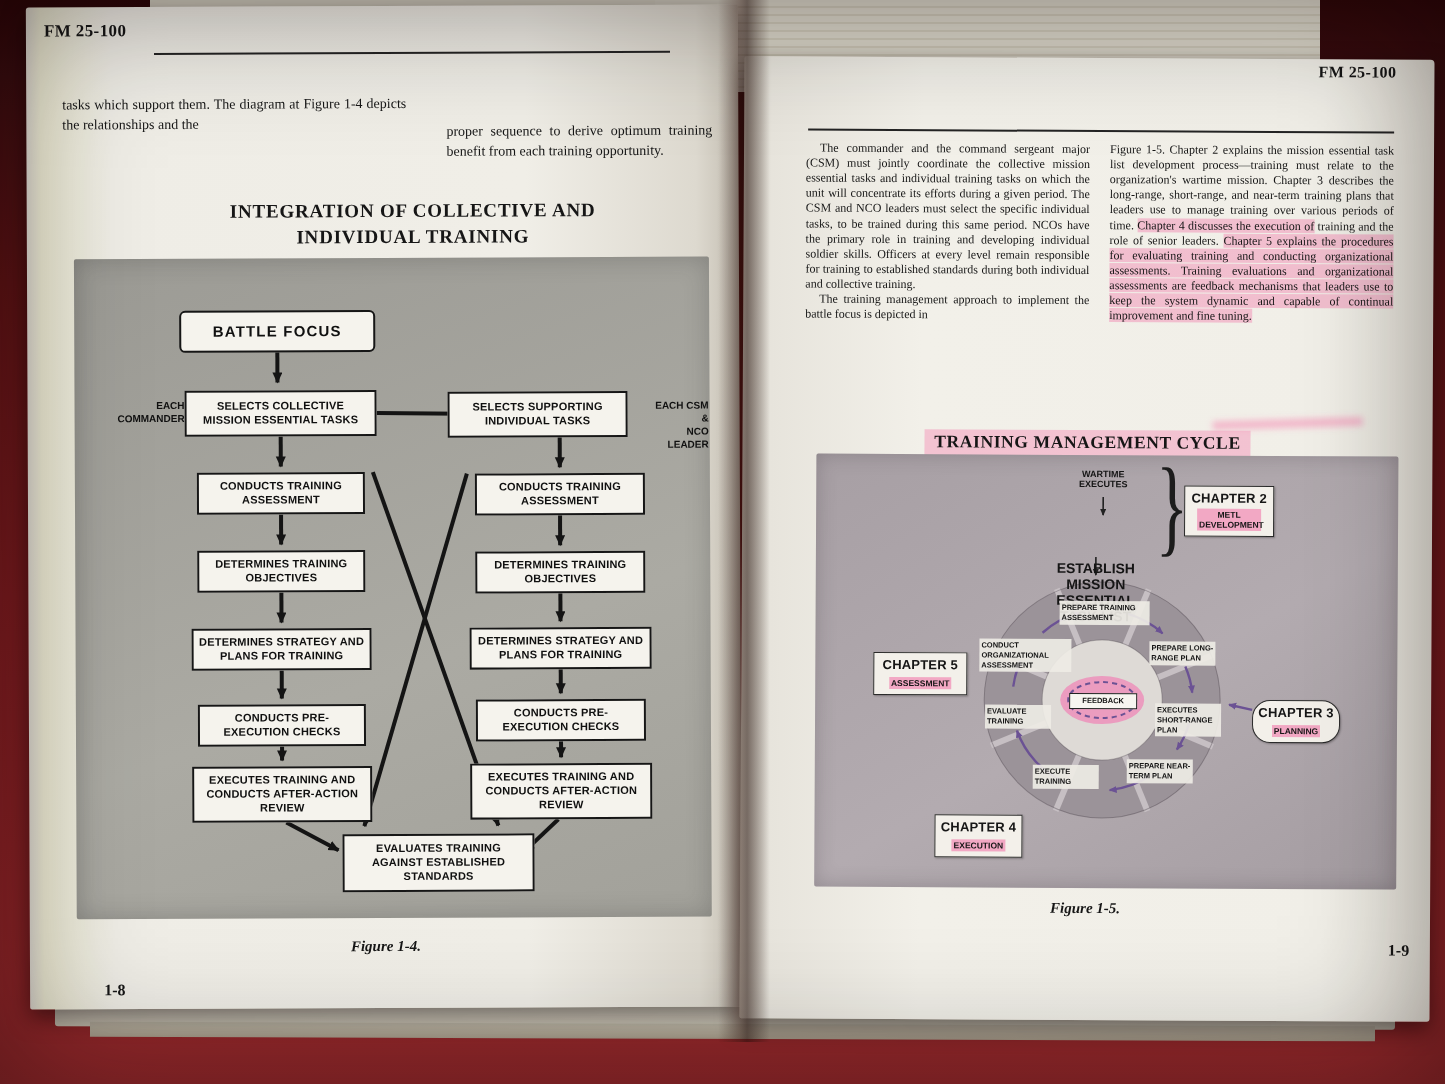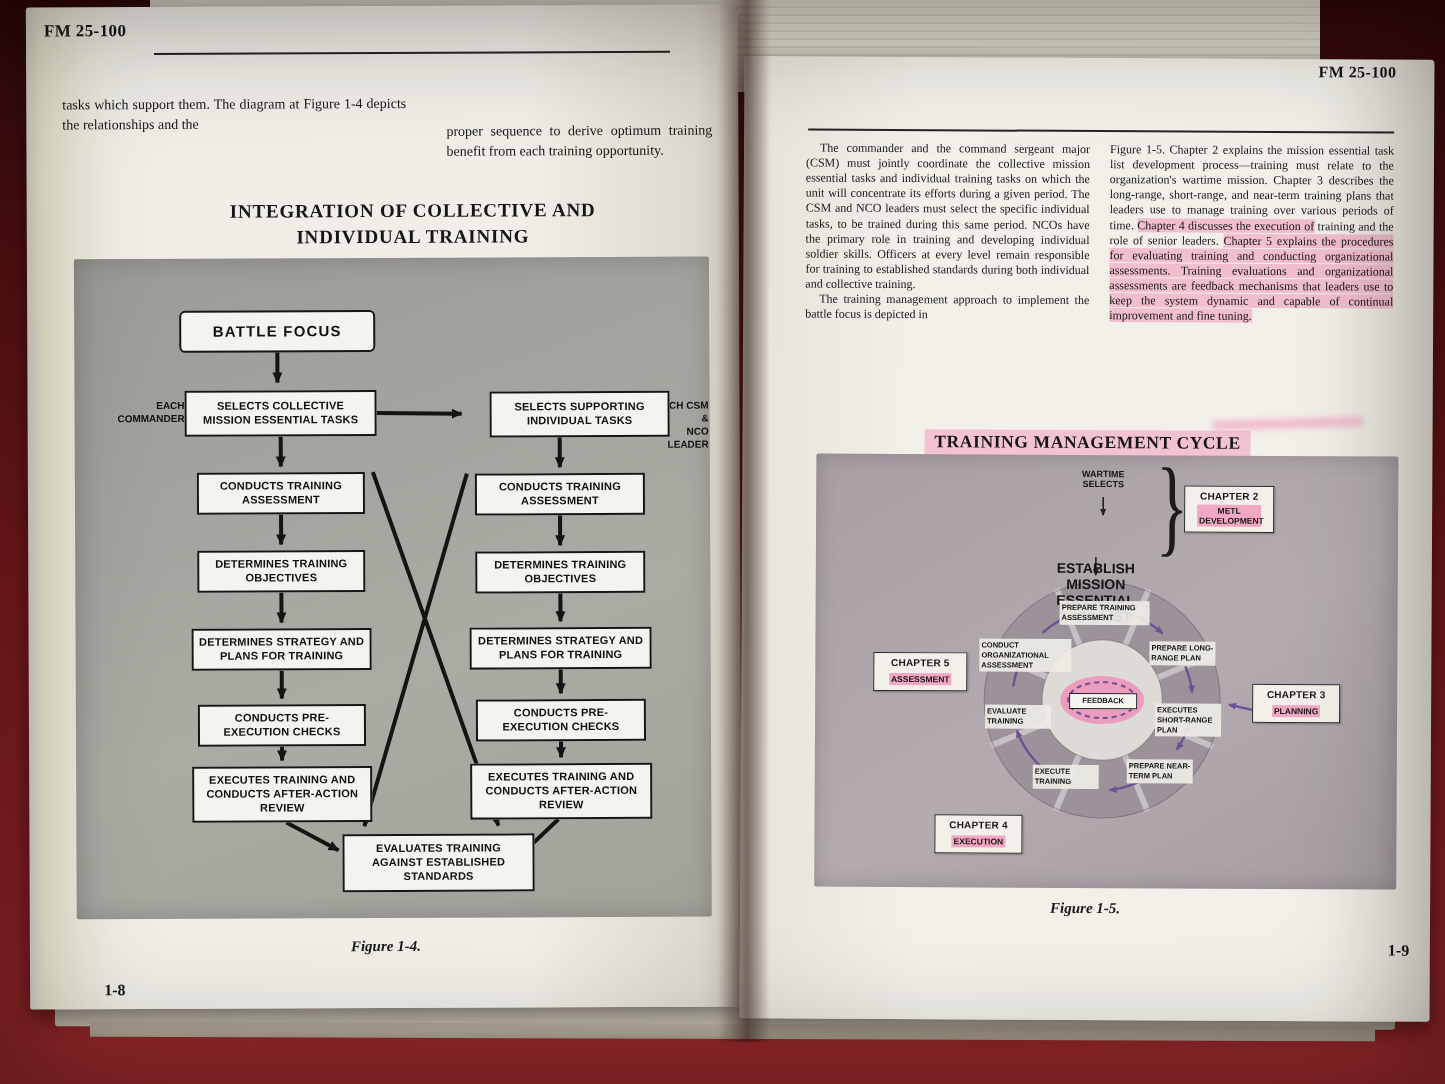--- a/index.html
+++ b/index.html
@@ -69,21 +69,21 @@
   .cyc-txt{position:absolute;font-family:"Liberation Sans",sans-serif;font-weight:bold;
     text-align:center;color:#151515;}
   .ringlab{position:absolute;font-family:"Liberation Sans",sans-serif;font-weight:bold;
     font-size:7.5px;line-height:1.3;text-align:left;color:#151515;
     background:rgba(238,235,229,.92);padding:2px;}
   .brace{position:absolute;left:330px;top:-8px;font-size:108px;line-height:1.1;
     font-family:"Liberation Serif",serif;transform:scaleX(.62);color:#1c1c1c;font-weight:normal;}
   .chapbox{position:absolute;background:#f3f0ea;border:1px solid #2a2a2a;padding:4px 3px 4px;
     text-align:center;font-family:"Liberation Sans",sans-serif;
     box-shadow:1px 1px 2px rgba(30,25,30,.35);}
-  .chapbox .lab{font-weight:bold;font-size:10px;letter-spacing:.2px;display:block;}
+  .chapbox .lab{font-weight:bold;font-size:13px;letter-spacing:.2px;display:block;}
   .chapbox .topic{margin-top:3px;font-weight:bold;font-size:8.5px;display:inline-block;
     max-width:60px;padding:1px 2px;background:rgba(242,120,170,.6);}
   .feedback-box{position:absolute;left:254px;top:238px;width:66px;height:14px;line-height:14px;
     background:#f7f5f0;border:1px solid #222;font-size:7.5px;}
 </style>
 </head>
 <body>
 
 <div class="photo">
 
@@ -140,21 +140,21 @@
       <div class="role" style="left:572px;top:142px;width:62px;">EACH CSM &amp;
 NCO LEADER</div>
 
       <div class="fbox" style="left:110px;top:132px;width:192px;height:46px;">SELECTS COLLECTIVE MISSION ESSENTIAL TASKS</div>
       <div class="fbox" style="left:122px;top:214px;width:168px;height:42px;">CONDUCTS TRAINING ASSESSMENT</div>
       <div class="fbox" style="left:122px;top:292px;width:168px;height:42px;">DETERMINES TRAINING OBJECTIVES</div>
       <div class="fbox" style="left:116px;top:370px;width:180px;height:42px;">DETERMINES STRATEGY AND PLANS FOR TRAINING</div>
       <div class="fbox" style="left:122px;top:446px;width:168px;height:42px;">CONDUCTS PRE-EXECUTION CHECKS</div>
       <div class="fbox" style="left:116px;top:508px;width:180px;height:56px;">EXECUTES TRAINING AND CONDUCTS AFTER-ACTION REVIEW</div>
 
-      <div class="fbox" style="left:415px;top:134px;width:180px;height:46px;text-align:center;">SELECTS SUPPORTING INDIVIDUAL TASKS</div>
+      <div class="fbox" style="left:373px;top:134px;width:180px;height:46px;text-align:center;">SELECTS SUPPORTING INDIVIDUAL TASKS</div>
       <div class="fbox" style="left:400px;top:216px;width:170px;height:42px;">CONDUCTS TRAINING ASSESSMENT</div>
       <div class="fbox" style="left:400px;top:294px;width:170px;height:42px;">DETERMINES TRAINING OBJECTIVES</div>
       <div class="fbox" style="left:394px;top:370px;width:182px;height:42px;">DETERMINES STRATEGY AND PLANS FOR TRAINING</div>
       <div class="fbox" style="left:400px;top:442px;width:170px;height:42px;">CONDUCTS PRE-EXECUTION CHECKS</div>
       <div class="fbox" style="left:394px;top:506px;width:182px;height:56px;">EXECUTES TRAINING AND CONDUCTS AFTER-ACTION REVIEW</div>
 
       <div class="fbox" style="left:266px;top:576px;width:192px;height:58px;">EVALUATES TRAINING AGAINST ESTABLISHED STANDARDS</div>
     </div>
 
     <div class="figcap" style="left:0;top:932px;width:712px;">Figure 1-4.</div>
@@ -216,33 +216,33 @@
           <path d="M249,327 A90,90 0 0 1 202,276" marker-end="url(#pah)"></path>
           <path d="M198,232 A90,90 0 0 1 205,207" marker-end="url(#pah)"></path>
           <path d="M227,178 A90,90 0 0 1 264,158" marker-end="url(#pah)"></path>
           <line x1="437" y1="254" x2="414" y2="249" marker-end="url(#pah)"></line>
         </g>
 
         <ellipse cx="287" cy="245" rx="42" ry="24" fill="rgba(238,140,185,.8)"></ellipse>
         <ellipse cx="287" cy="245" rx="34" ry="18" fill="none" stroke="#6b5294" stroke-width="2" stroke-dasharray="5,4"></ellipse>
       </svg>
 
-      <div class="cyc-txt" style="left:258px;top:14px;width:58px;font-size:9px;">WARTIME SELECTS</div>
+      <div class="cyc-txt" style="left:258px;top:14px;width:58px;font-size:9px;">WARTIME EXECUTES</div>
       <div class="cyc-txt" style="left:240px;top:66px;width:80px;font-size:14px;margin-top:39px;">ESTABLISH MISSION ESSENTIAL TASK LIST</div>
       <div class="brace">}</div>
 
       <div class="chapbox" style="left:368px;top:30px;width:82px;">
         <span class="lab">CHAPTER 2</span>
         <span class="topic">METL DEVELOPMENT</span>
       </div>
       <div class="chapbox" style="left:58px;top:198px;width:86px;">
         <span class="lab">CHAPTER 5</span>
         <span class="topic">ASSESSMENT</span>
       </div>
-      <div class="chapbox" style="left:437px;top:228px;width:80px;">
+      <div class="chapbox" style="left:437px;top:244px;width:80px;border-radius:18px;">
         <span class="lab">CHAPTER 3</span>
         <span class="topic">PLANNING</span>
       </div>
       <div class="chapbox" style="left:120px;top:360px;width:80px;">
         <span class="lab">CHAPTER 4</span>
         <span class="topic">EXECUTION</span>
       </div>
 
       <div class="ringlab" style="left:244px;top:146px;width:86px;">PREPARE TRAINING ASSESSMENT</div>
       <div class="ringlab" style="left:334px;top:186px;width:62px;">PREPARE LONG-RANGE PLAN</div>

